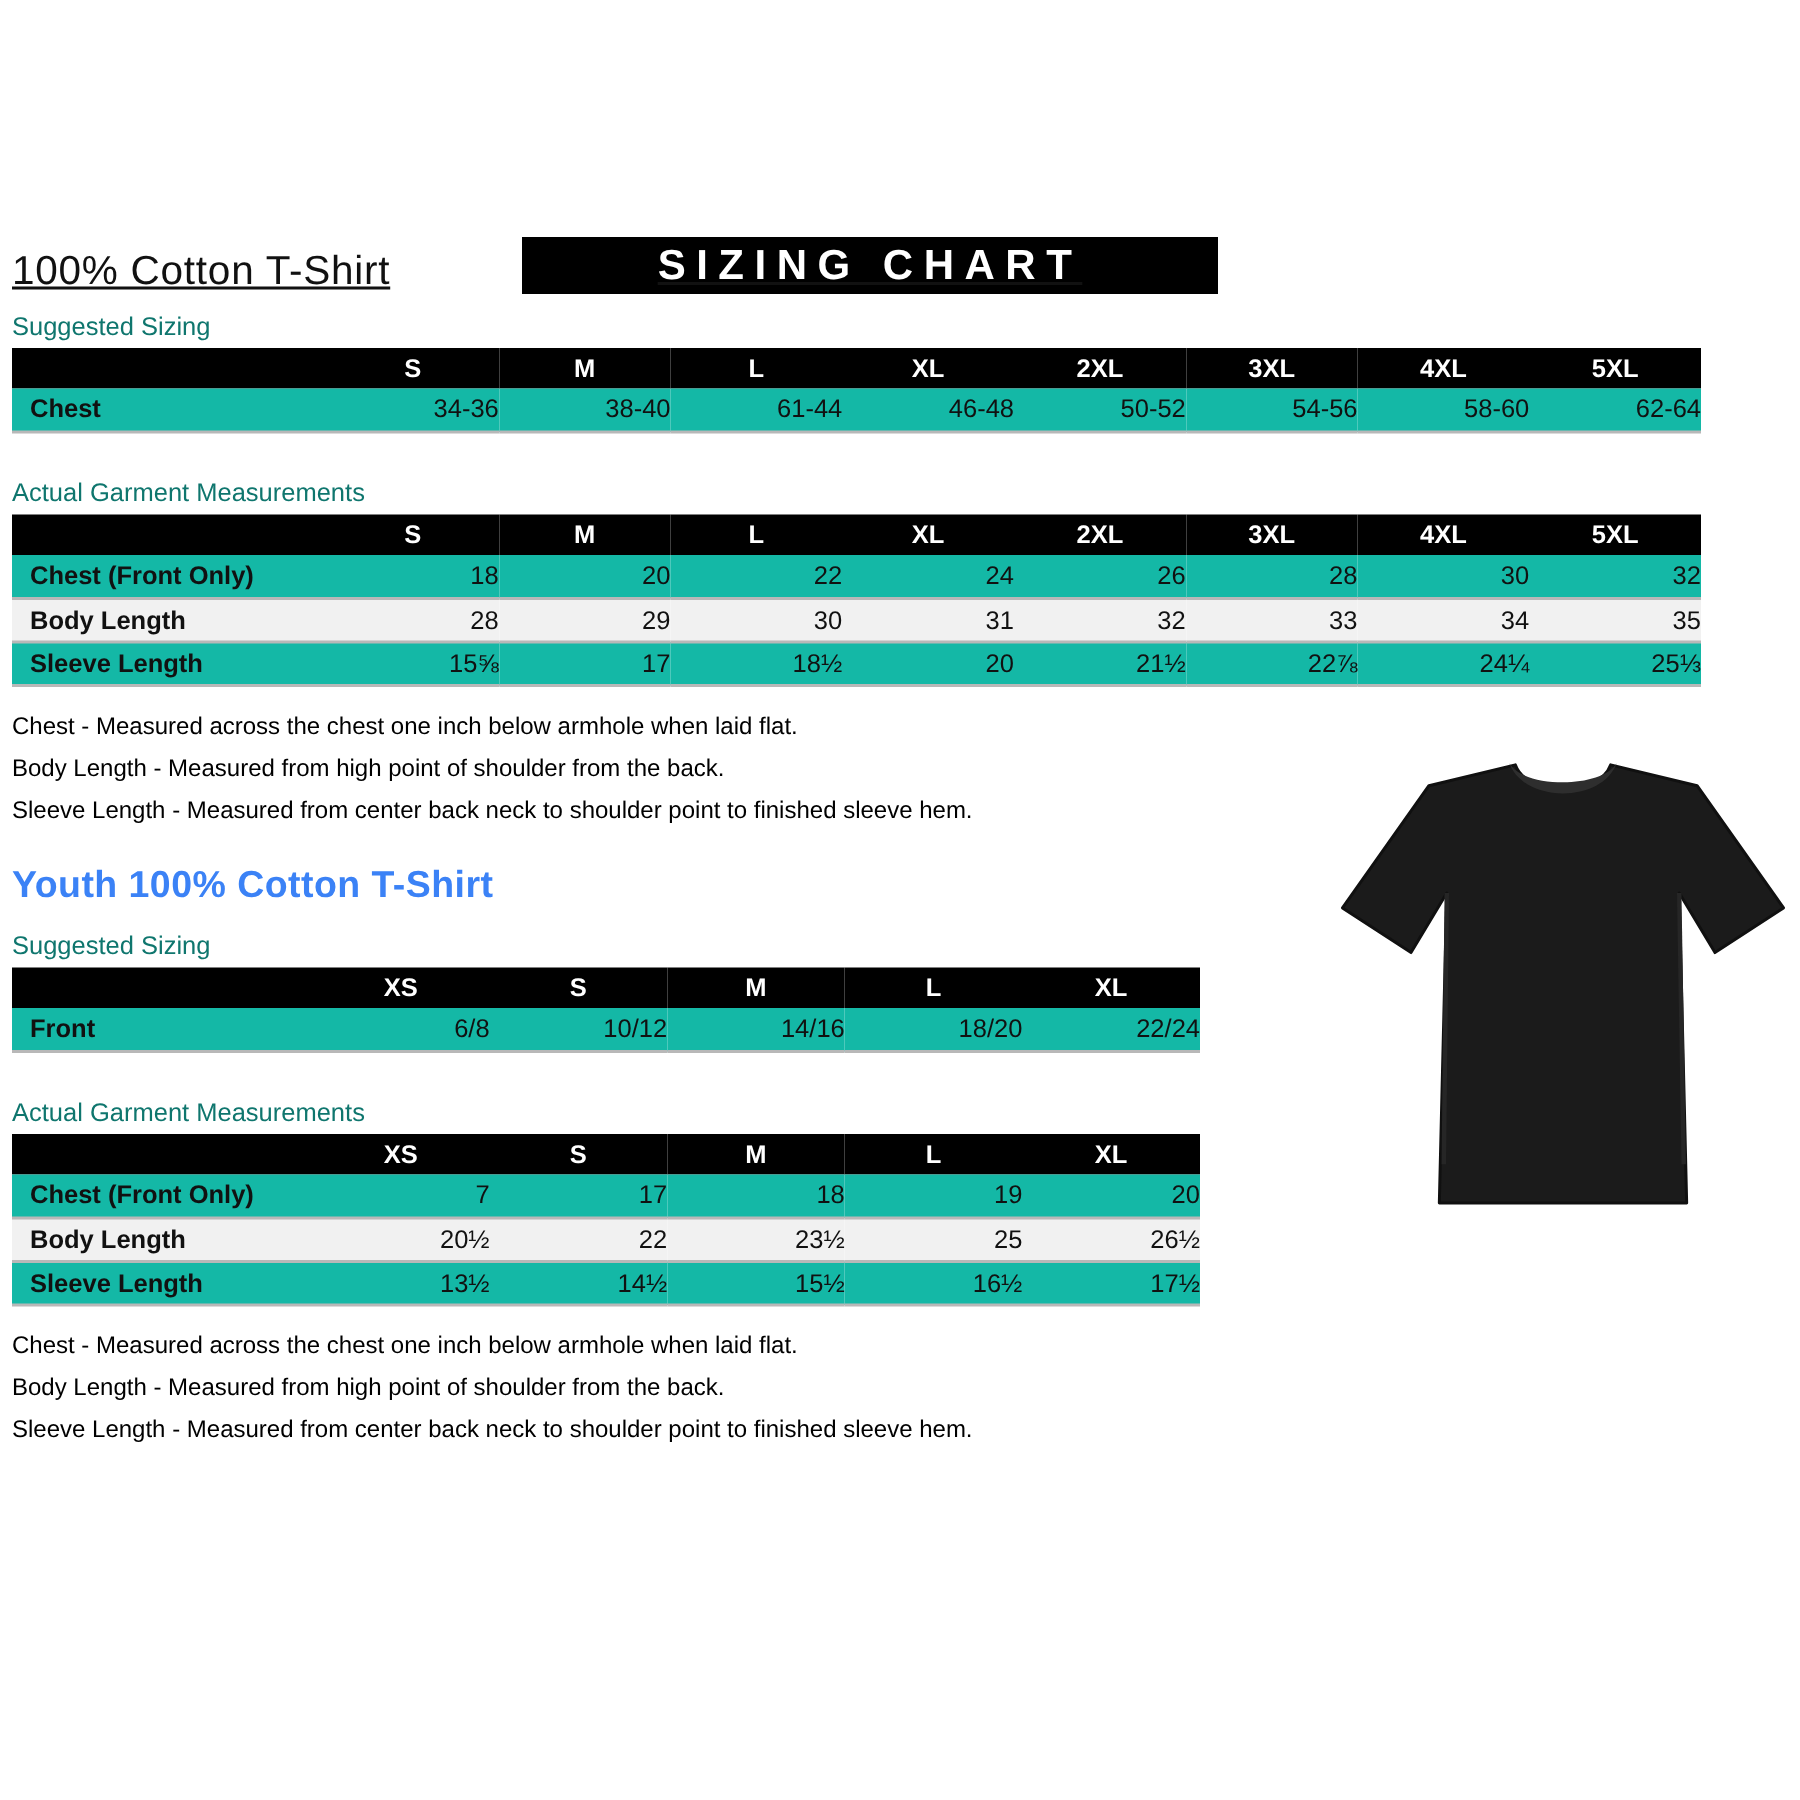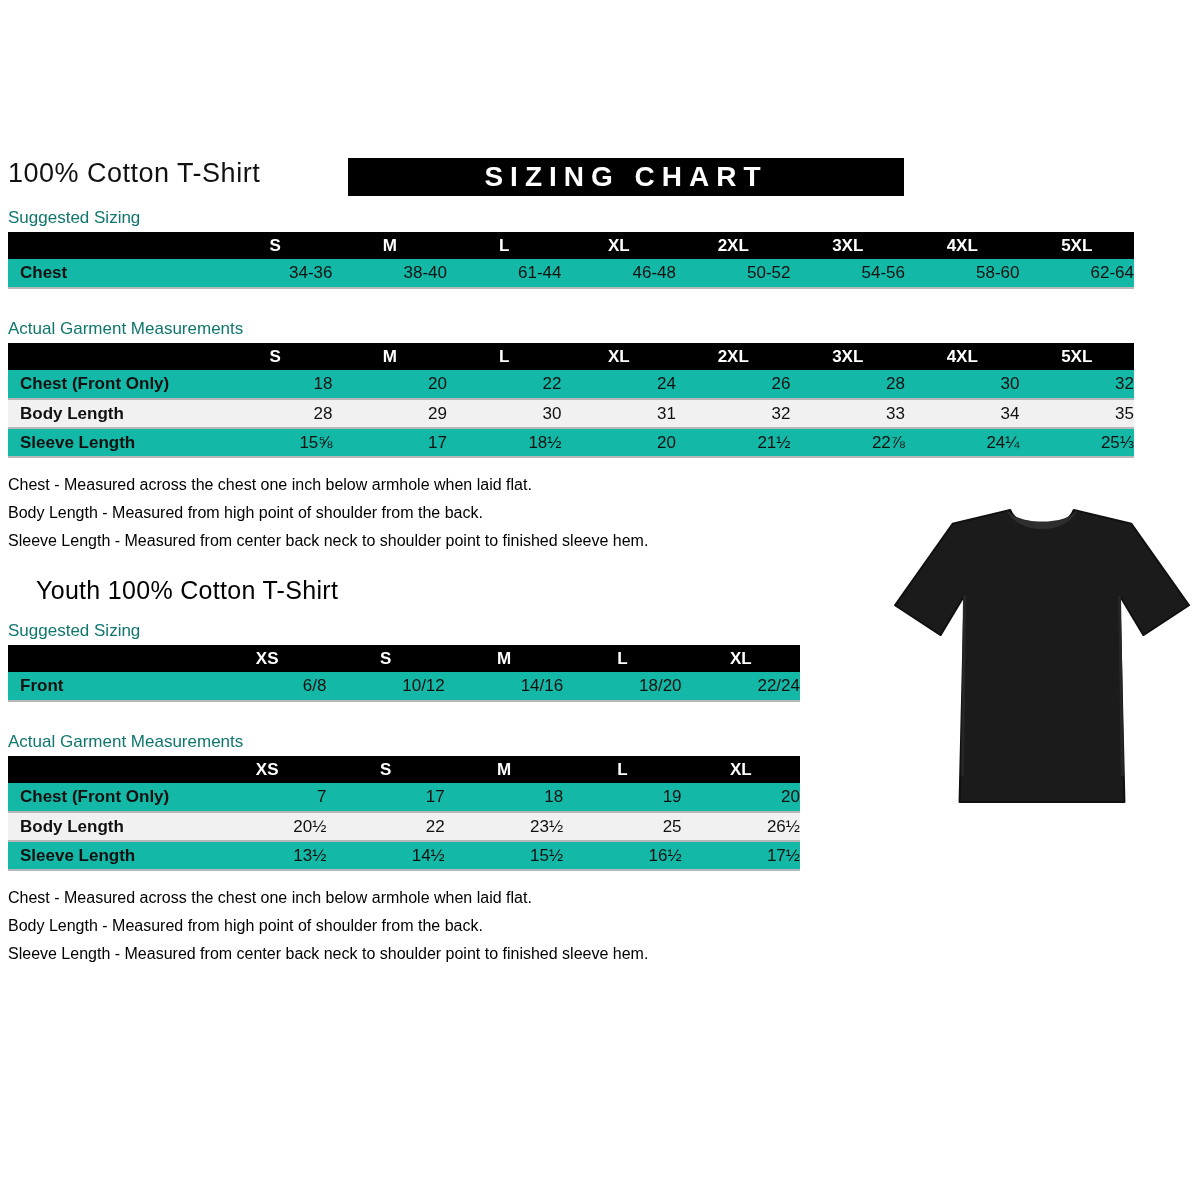--- a/index.html
+++ b/index.html
@@ -6,28 +6,28 @@
   .page {
     position:relative;
     width:1200px; height:1200px;
     background:#ffffff;
     font-family:"Liberation Sans", sans-serif;
     color:#111;
     overflow:hidden;
   }
   .content { position:absolute; top:158px; left:8px; width:1132px; }
 
-  .header-row { display:flex; align-items:flex-start; }
+  .header-row { display:flex; align-items:flex-end;text-decoration:underline; }
   .doc-title {
     font-size:27px; font-weight:400; color:#111;
     width:340px; letter-spacing:0.5px;
   }
   .banner {
     background:#000; color:#fff;
-    width:556px; height:38px;
+    width:464px; height:38px;
     display:flex; align-items:center; justify-content:center;
     font-size:28px; font-weight:bold; letter-spacing:7px;
   }
 
   .section-label { font-size:17px; margin:16px 0 4px 0; color:#0f766e; }
   .section-label.first { margin-top:12px; }
 
   table { border-collapse:collapse; table-layout:fixed; font-size:17px; }
   table.adult { width:1126px; }
   table.youth { width:792px; }
@@ -41,22 +41,22 @@
     text-align:left; padding-left:12px; font-weight:bold; font-size:17px;
   }
   table.adult th.rowlabel, table.adult thead th.corner { width:210px; }
   table.youth th.rowlabel, table.youth thead th.corner { width:200px; }
   tbody td { text-align:right; padding:0; }
 
   .notes { margin-top:18px; }
   .note-line { font-size:16px; margin:0 0 10px 0; color:#000000; }
 
   .youth-heading {
-    font-size:25px; font-weight:normal; color:#000000;
-    margin-top:26px; letter-spacing:0.3px;margin-left:28px;
+    font-size:25px; font-weight:bold; color:#3b82f6;
+    margin-top:26px; letter-spacing:0.3px;
   }
 
   .tshirt-wrap {
     position:absolute; top:478px; left:893px;
     width:298px; height:332px;
   }
 </style>
 </head>
 <body>
 

